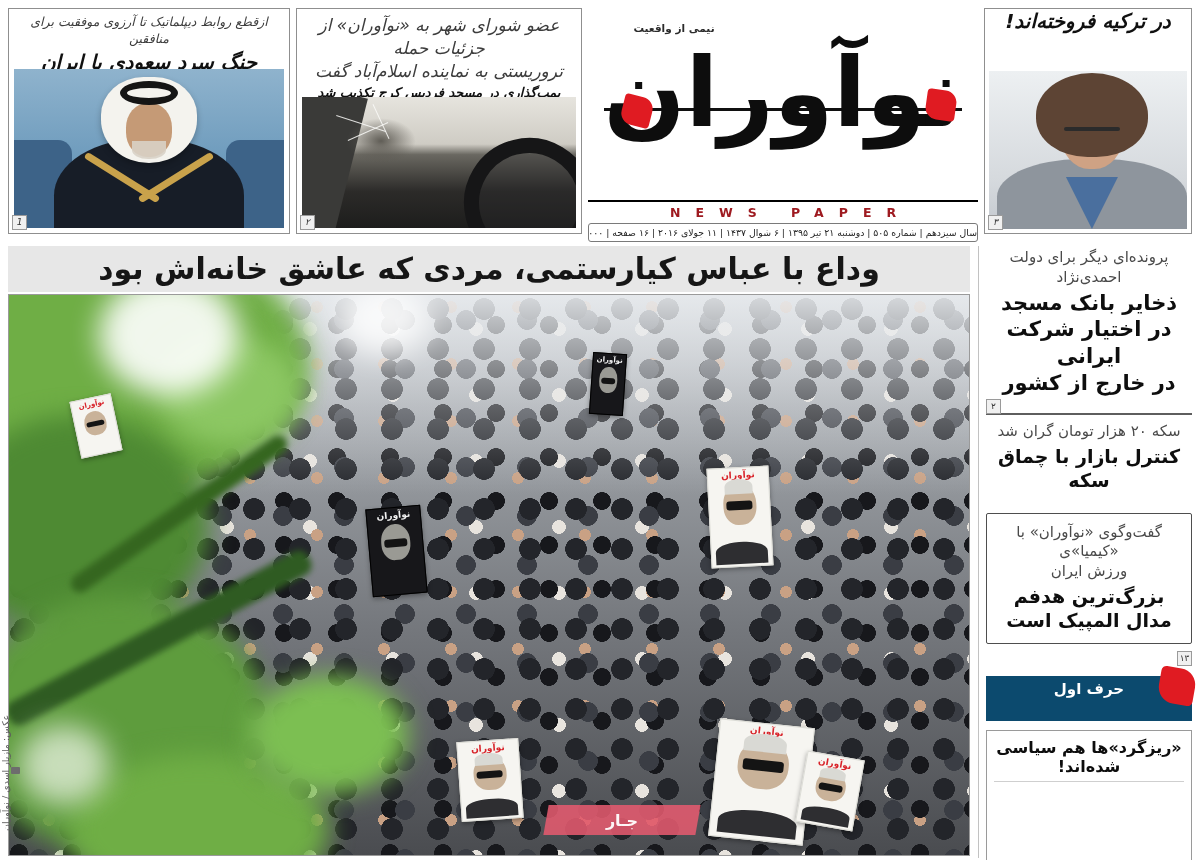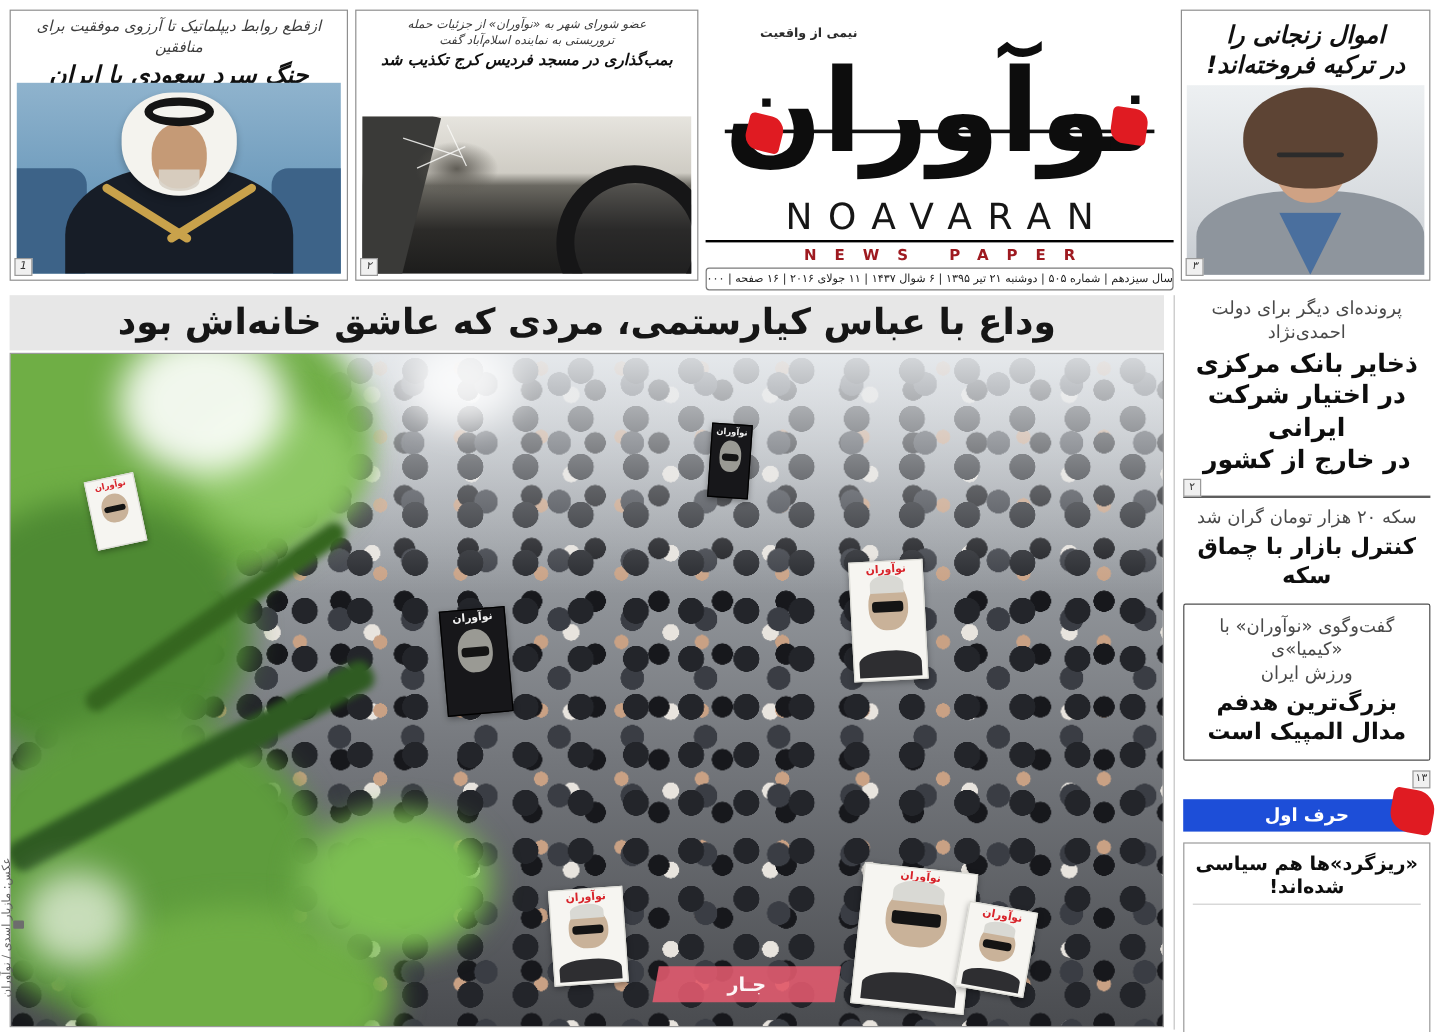--- a/index.html
+++ b/index.html
@@ -8,21 +8,21 @@
   #page {
     position:relative; width:1200px; height:860px; margin:0 auto;
     background:#ffffff; overflow:hidden; direction:rtl;
   }
 
   
   .story-box { position:absolute; border:1px solid #8f8f8f; background:#fff;font-style:italic; }
   #box-saudi  { left:8px;   top:8px; width:282px; height:226px; }
   #box-bomb   { left:296px; top:8px; width:286px; height:226px; }
   #box-zanjani{ left:984px; top:8px; width:208px; height:226px; }
-  .kicker { text-align:center; color:#3d3d3d; font-size:10px; line-height:1.35; padding-top:5px; }
+  .kicker { text-align:center; color:#3d3d3d; font-size:17px; line-height:1.35; padding-top:5px; }
   .kicker.sm { font-size:12.5px; }
   .box-headline { text-align:center; font-weight:bold; color:#101010; font-size:20px; line-height:1.25; padding:2px 4px 0; }
   .page-badge {
     position:absolute; left:3px; bottom:3px; width:15px; height:15px;
     background:#f0f0f0; border:1px solid #9a9a9a; color:#333;
     font-size:9px; line-height:13px; text-align:center; z-index:5;
   }
   .sep-badge {
     display:inline-block; width:15px; height:15px; background:#f0f0f0; border:1px solid #9a9a9a;
     color:#333; font-size:9px; line-height:13px; text-align:center;
@@ -107,24 +107,24 @@
   #watermark span { color:rgba(255,255,255,.95); font-weight:bold; font-size:16px; letter-spacing:10px; transform:skewX(10deg); }
 
   
   #rail-divider { position:absolute; left:978px; top:246px; width:1px; height:612px; background:#c2c2c2; }
   #right-rail { position:absolute; left:986px; top:248px; width:206px; }
   .rail-kicker { text-align:center; color:#4a4a4a; font-size:15px; line-height:1.32; }
   .rail-headline { text-align:center; color:#0e0e0e; font-weight:bold; font-size:21px; line-height:1.28; margin-top:2px; }
   .rail-headline.sm { font-size:19px; }
   .rail-sep { position:relative; border-bottom:2px solid #5e5e5e; margin:4px 0 7px; height:14px; }
   .rail-sep .sep-badge { position:absolute; left:0; bottom:-1px; }
-  #sport-box { border:1px solid #4e4e4e; border-radius:2px; padding:9px 4px 10px; margin-top:10px; }
+  #sport-box { border:1px solid #4e4e4e; border-radius:2px; padding:9px 4px 10px; margin-top:20px; }
   #sport-badge-row { height:16px; margin-top:2px; }
 
-  #firstword-bar { position:relative; margin-top:14px; height:27px; background:#1d4ed8; }
+  #firstword-bar { position:relative; margin-top:14px; height:45px; background:#0c4a6e; }
   #firstword-bar .bar-label { color:#fff; font-weight:bold; font-size:15px; line-height:27px; text-align:center; display:block; }
   #fw-diamond { position:absolute; right:-3px; top:-8px; width:36px; height:36px; background:#e01b22; border-radius:5px 46% 5px 46%; transform:rotate(10deg); }
   #firstword-box { border:1px solid #9a9a9a; margin-top:9px; padding:7px 7px 4px; height:178px; overflow:hidden; background:#fff; }
   #fw-title { text-align:center; font-weight:bold; font-size:16px; color:#0d0d0d; padding-bottom:5px; border-bottom:1px solid #cfcfcf; margin-bottom:6px; }
 </style>
 </head>
 <body>
 
 <div id="page">
 
@@ -163,28 +163,26 @@
   <div id="masthead">
     <div id="motto">
       <div>نیمی از واقعیت</div>
     </div>
     <div id="logo-wrap">
       <div id="logo-line"></div>
       <div id="logo-text">نوآوران</div>
       <div id="ld-left" class="logo-diamond"></div>
       <div id="ld-right" class="logo-diamond"></div>
     </div>
-    <div id="latin-name">NOAVARAN</div>
     <div id="latin-rule"></div>
     <div id="latin-sub">NEWS PAPER</div>
     <div id="date-strip">سال سیزدهم | شماره ۵۰۵ | دوشنبه ۲۱ تیر ۱۳۹۵ | ۶ شوال ۱۴۳۷ | ۱۱ جولای ۲۰۱۶ | ۱۶ صفحه | ۱۰۰۰ تومان</div>
   </div>
 
   <div id="box-zanjani" class="story-box">
-    <div class="box-headline" style="padding-top:8px;">اموال زنجانی را</div>
     <div class="box-headline" style="padding-top:0;">در ترکیه فروخته‌اند!</div>
     <div id="zanjani-photo" class="ph">
       <div class="z-jacket"></div>
       <div class="z-shirt"></div>
       <div class="z-face"></div>
       <div class="z-hair"></div>
       <div class="z-glasses"></div>
     </div>
     <div class="page-badge">۳</div>
   </div>
@@ -267,21 +265,21 @@
     <span class="cam-icon"></span>
   </div>
 
   <div id="rail-divider"></div>
 
   <div id="right-rail">
 
     <div>
       <div class="rail-kicker">پرونده‌ای دیگر برای دولت</div>
       <div class="rail-kicker">احمدی‌نژاد</div>
-      <div class="rail-headline">ذخایر بانک مرکزی</div>
+      <div class="rail-headline">ذخایر بانک مسجد</div>
       <div class="rail-headline" style="margin-top:0;">در اختیار شرکت ایرانی</div>
       <div class="rail-headline" style="margin-top:0;">در خارج از کشور</div>
       <div class="rail-sep">
           <span class="sep-badge">۲</span>
         </div>
     </div>
 
 
     <div>
       <div class="rail-kicker">سکه ۲۰ هزار تومان گران شد</div>

